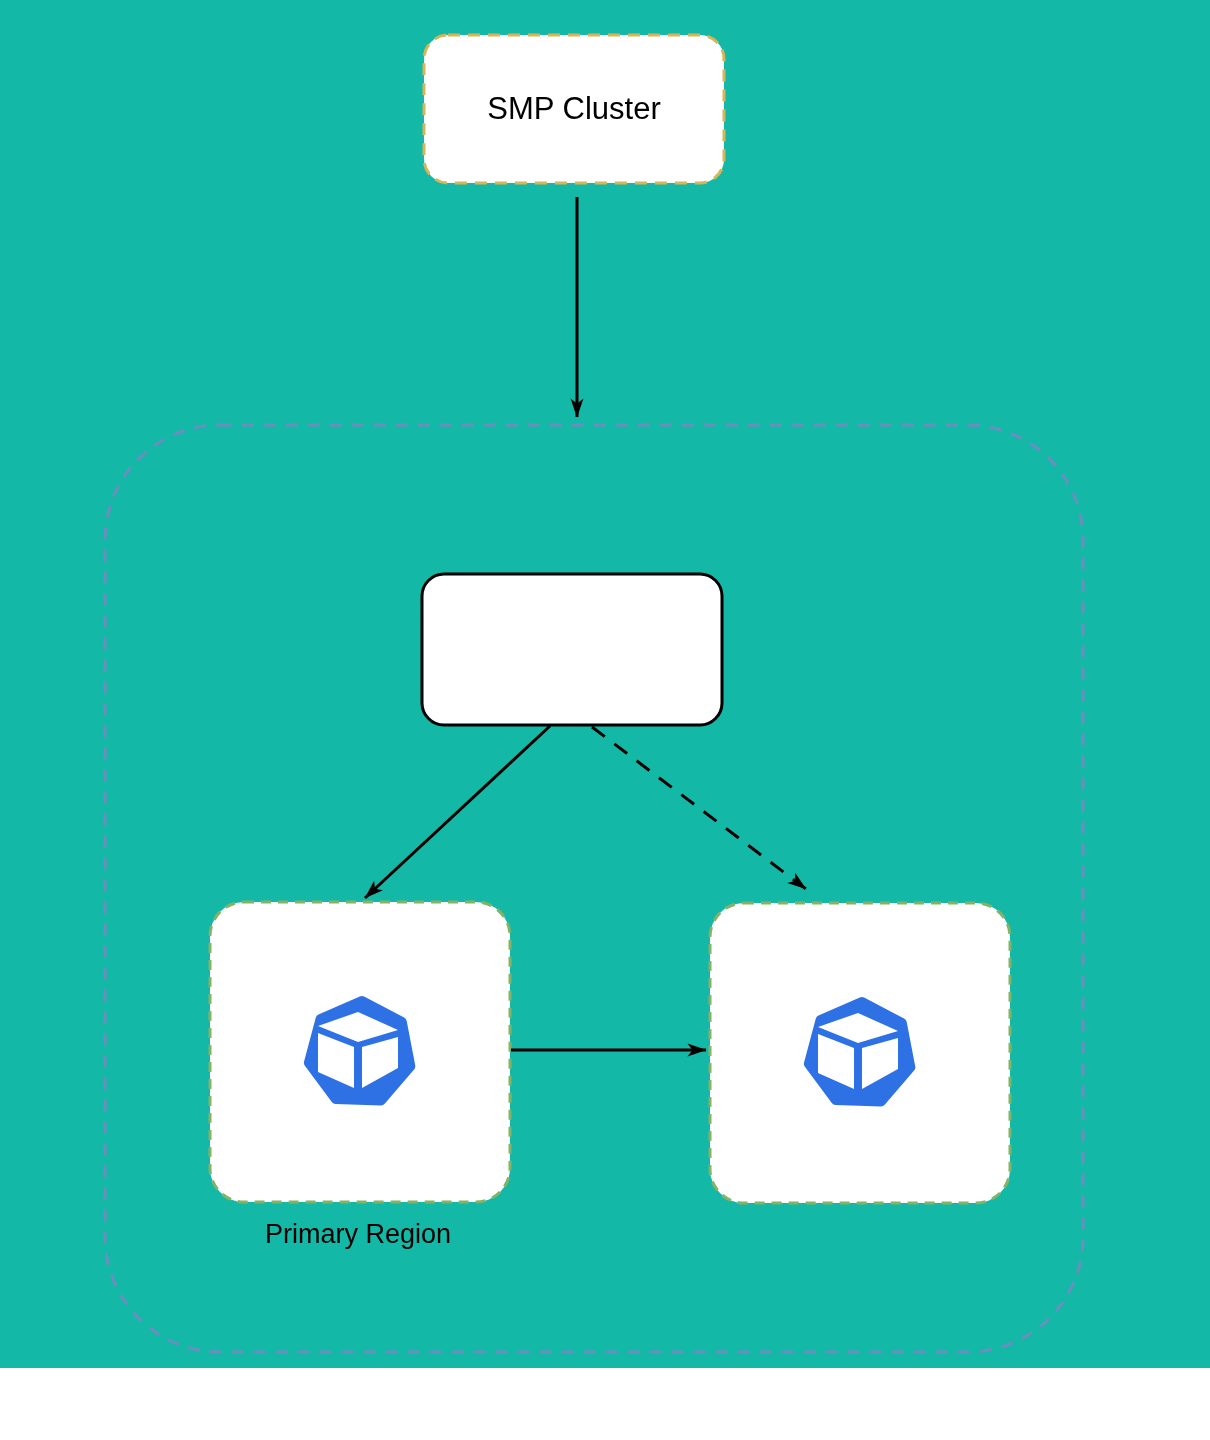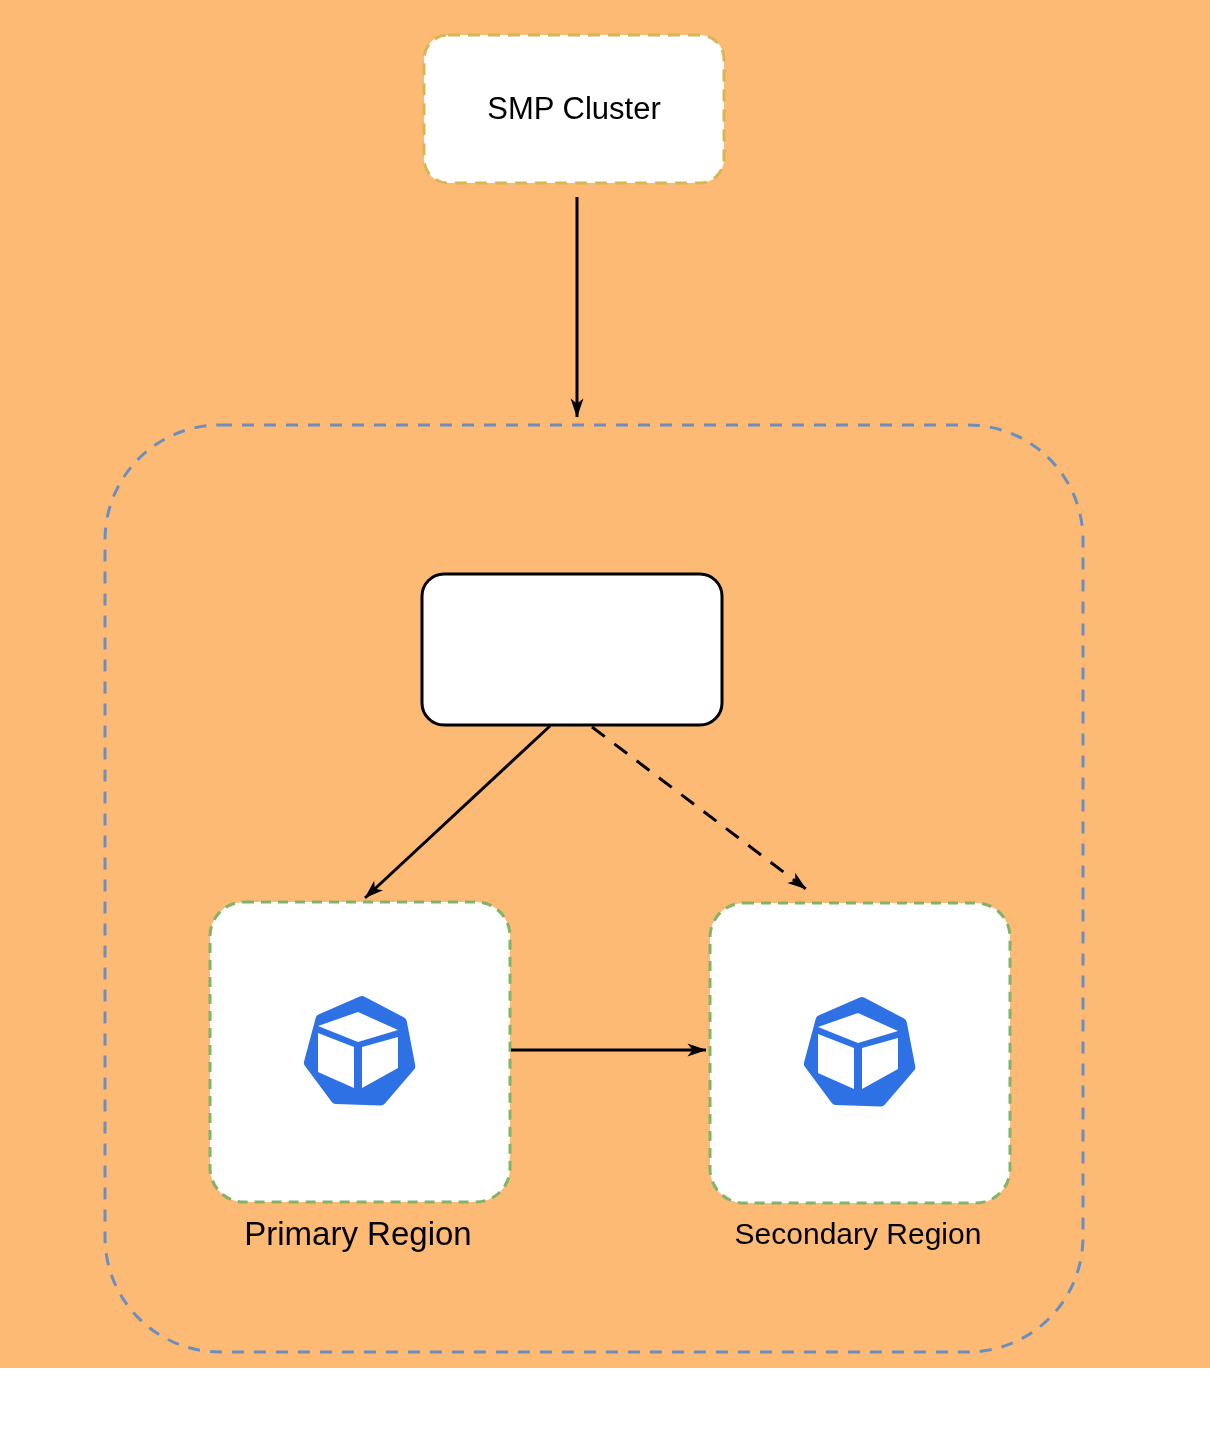--- a/index.html
+++ b/index.html
@@ -4,21 +4,21 @@
 <style>
   html, body {
     margin: 0;
     padding: 0;
     background: #ffffff;
   }
   .canvas {
     position: relative;
     width: 1210px;
     height: 1368px;
-    background: #fdba74;
+    background: #14b8a6;
     font-family: "Liberation Sans", sans-serif;
     overflow: hidden;
   }
   svg.diagram-layer {
     position: absolute;
     left: 0;
     top: 0;
     width: 1210px;
     height: 1440px;
   }
@@ -29,21 +29,21 @@
     justify-content: center;
     color: #000000;
     font-size: 31px;
     line-height: 1.2;
     white-space: nowrap;
     text-align: center;
     pointer-events: none;
   }
   #smp-label       { left: 424px; top: 35px;   width: 300px; height: 148px; }
   #dns-label       { left: 422px; top: 574px;  width: 300px; height: 151px; }
-  #primary-label   { left: 158px; top: 1213px; width: 400px; height: 42px; font-size: 33px; }
+  #primary-label   { left: 158px; top: 1213px; width: 400px; height: 42px; font-size: 27px; }
   #secondary-label { left: 658px; top: 1213px; width: 400px; height: 42px; font-size: 30px; }
 
   
   .stroke-gold  { stroke: var(--color-gold_border, #D6B656); }
   .stroke-blue  { stroke: var(--color-blue_border, #6C8EBF); }
   .stroke-green { stroke: var(--color-green_border, #82B366); }
   .stroke-black { stroke: var(--color-node_border, #000000); }
   .icon-blue    { fill: var(--color-icon_blue, #2E71E5); }
   .icon-white   { fill: #ffffff; }
 </style>
@@ -86,15 +86,14 @@
 
     <use href="#hepta-cube-icon" transform="translate(300,992)"></use>
     <use href="#hepta-cube-icon" transform="translate(800,993)"></use>
   </svg>
 
   <div class="node-label" id="smp-label">SMP Cluster</div>
 
 
   <div class="node-label" id="primary-label">Primary Region</div>
 
-  <div class="node-label" id="secondary-label">Secondary Region</div>
 
 </div>
 
 </body></html>

